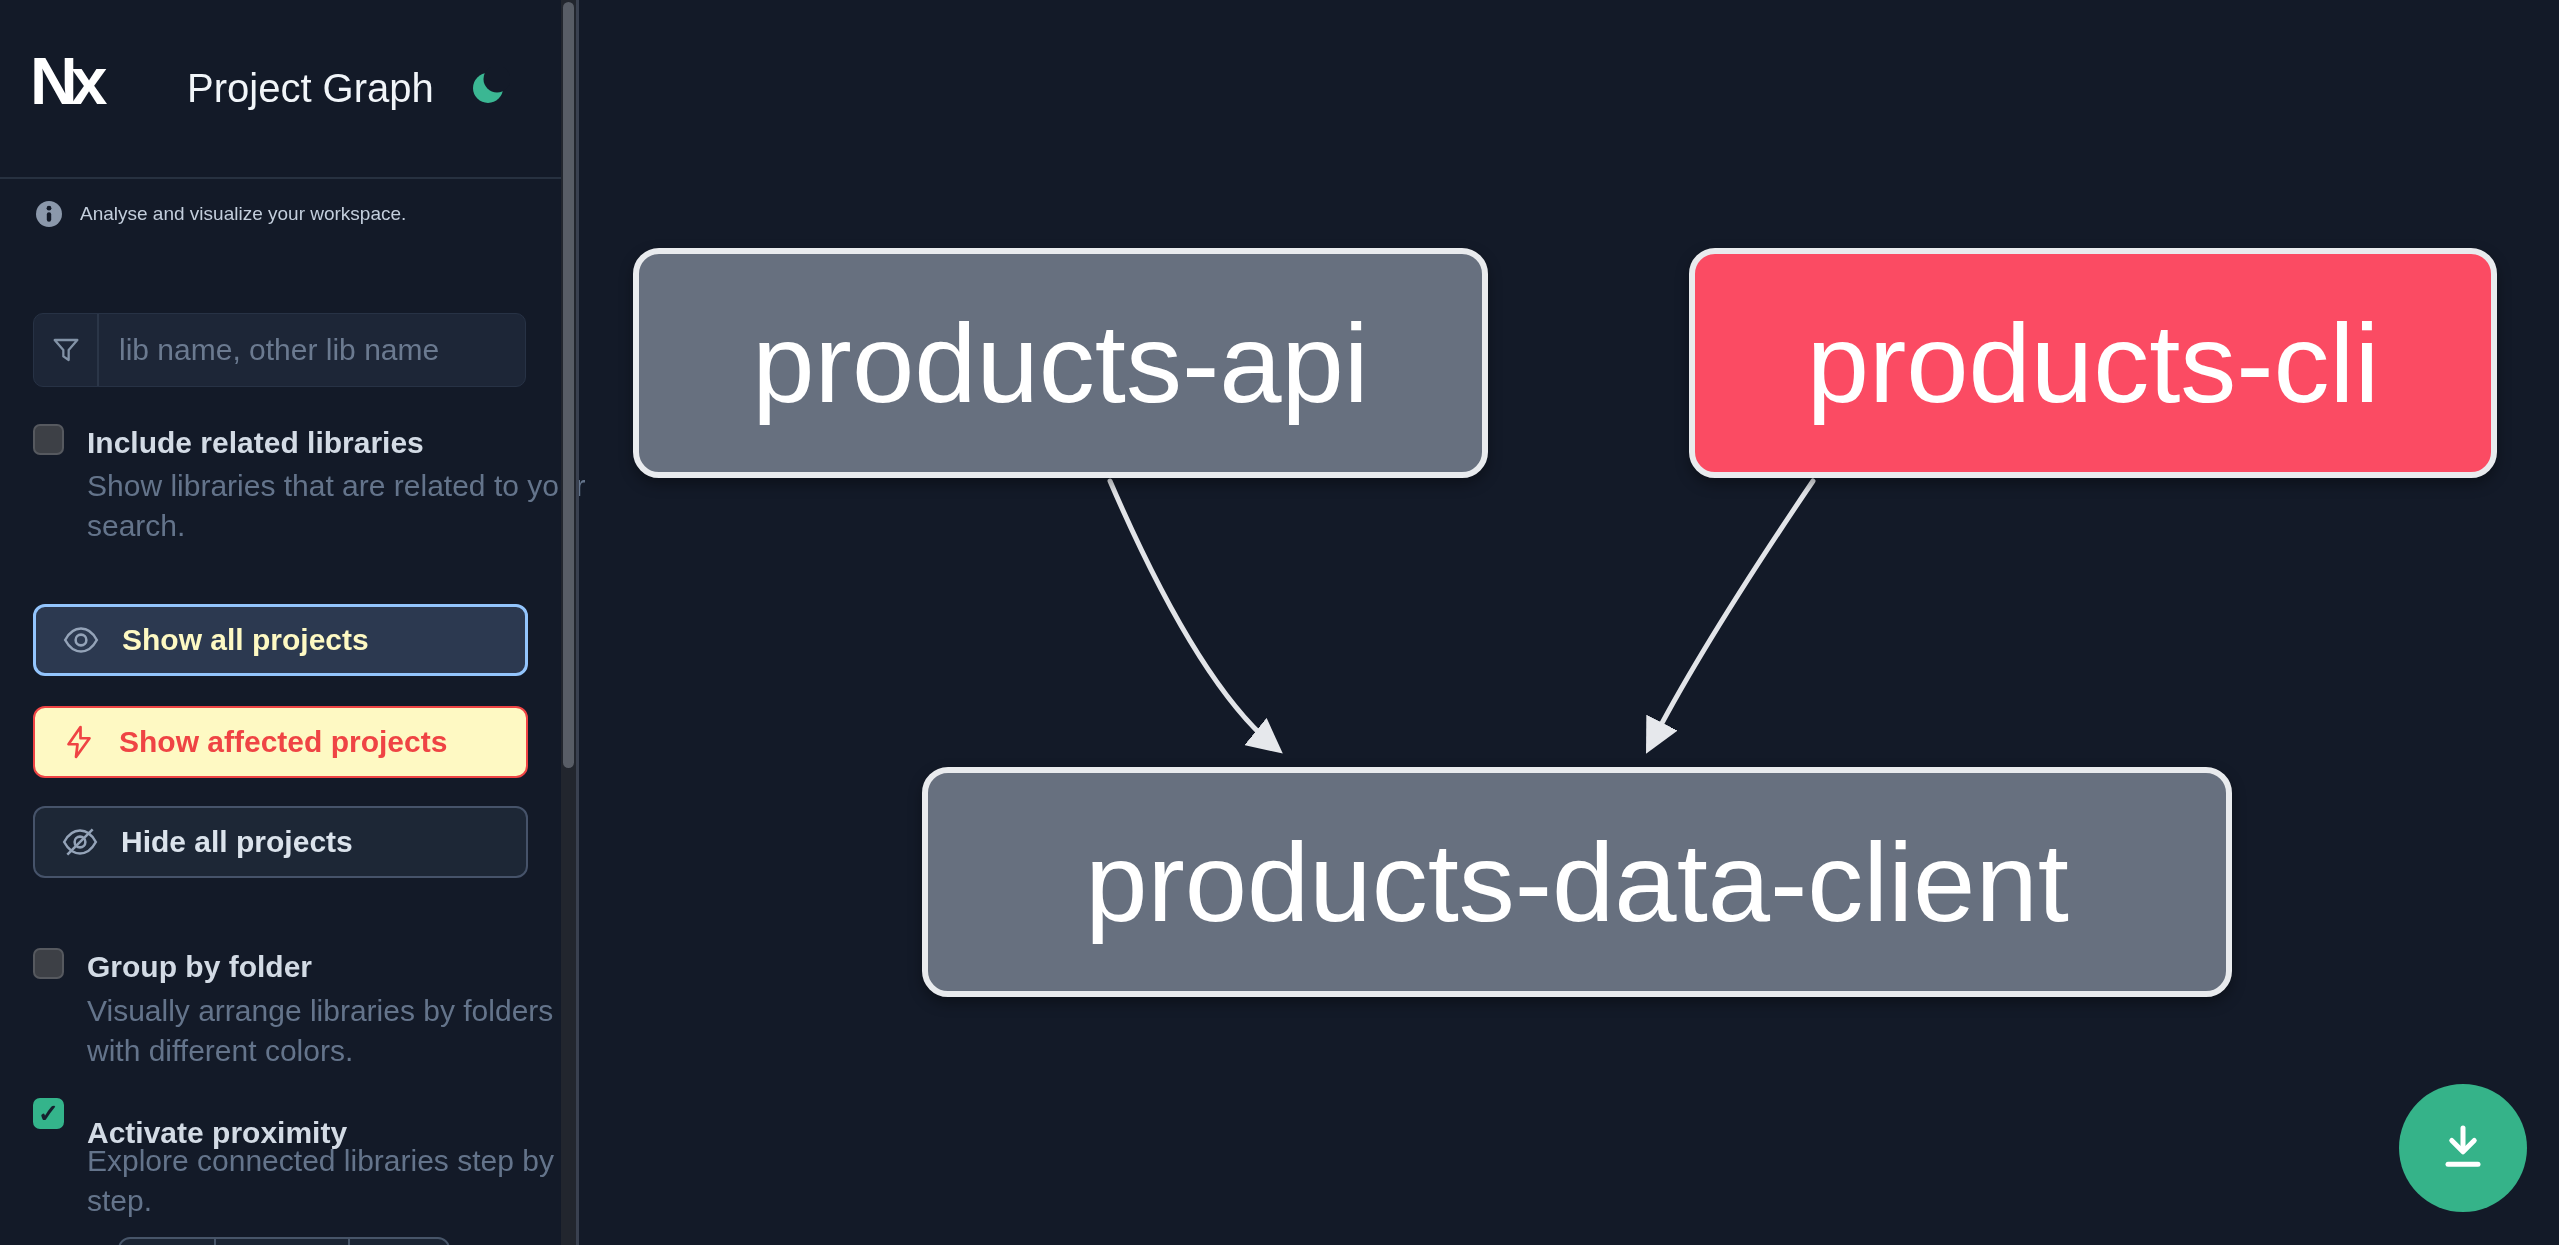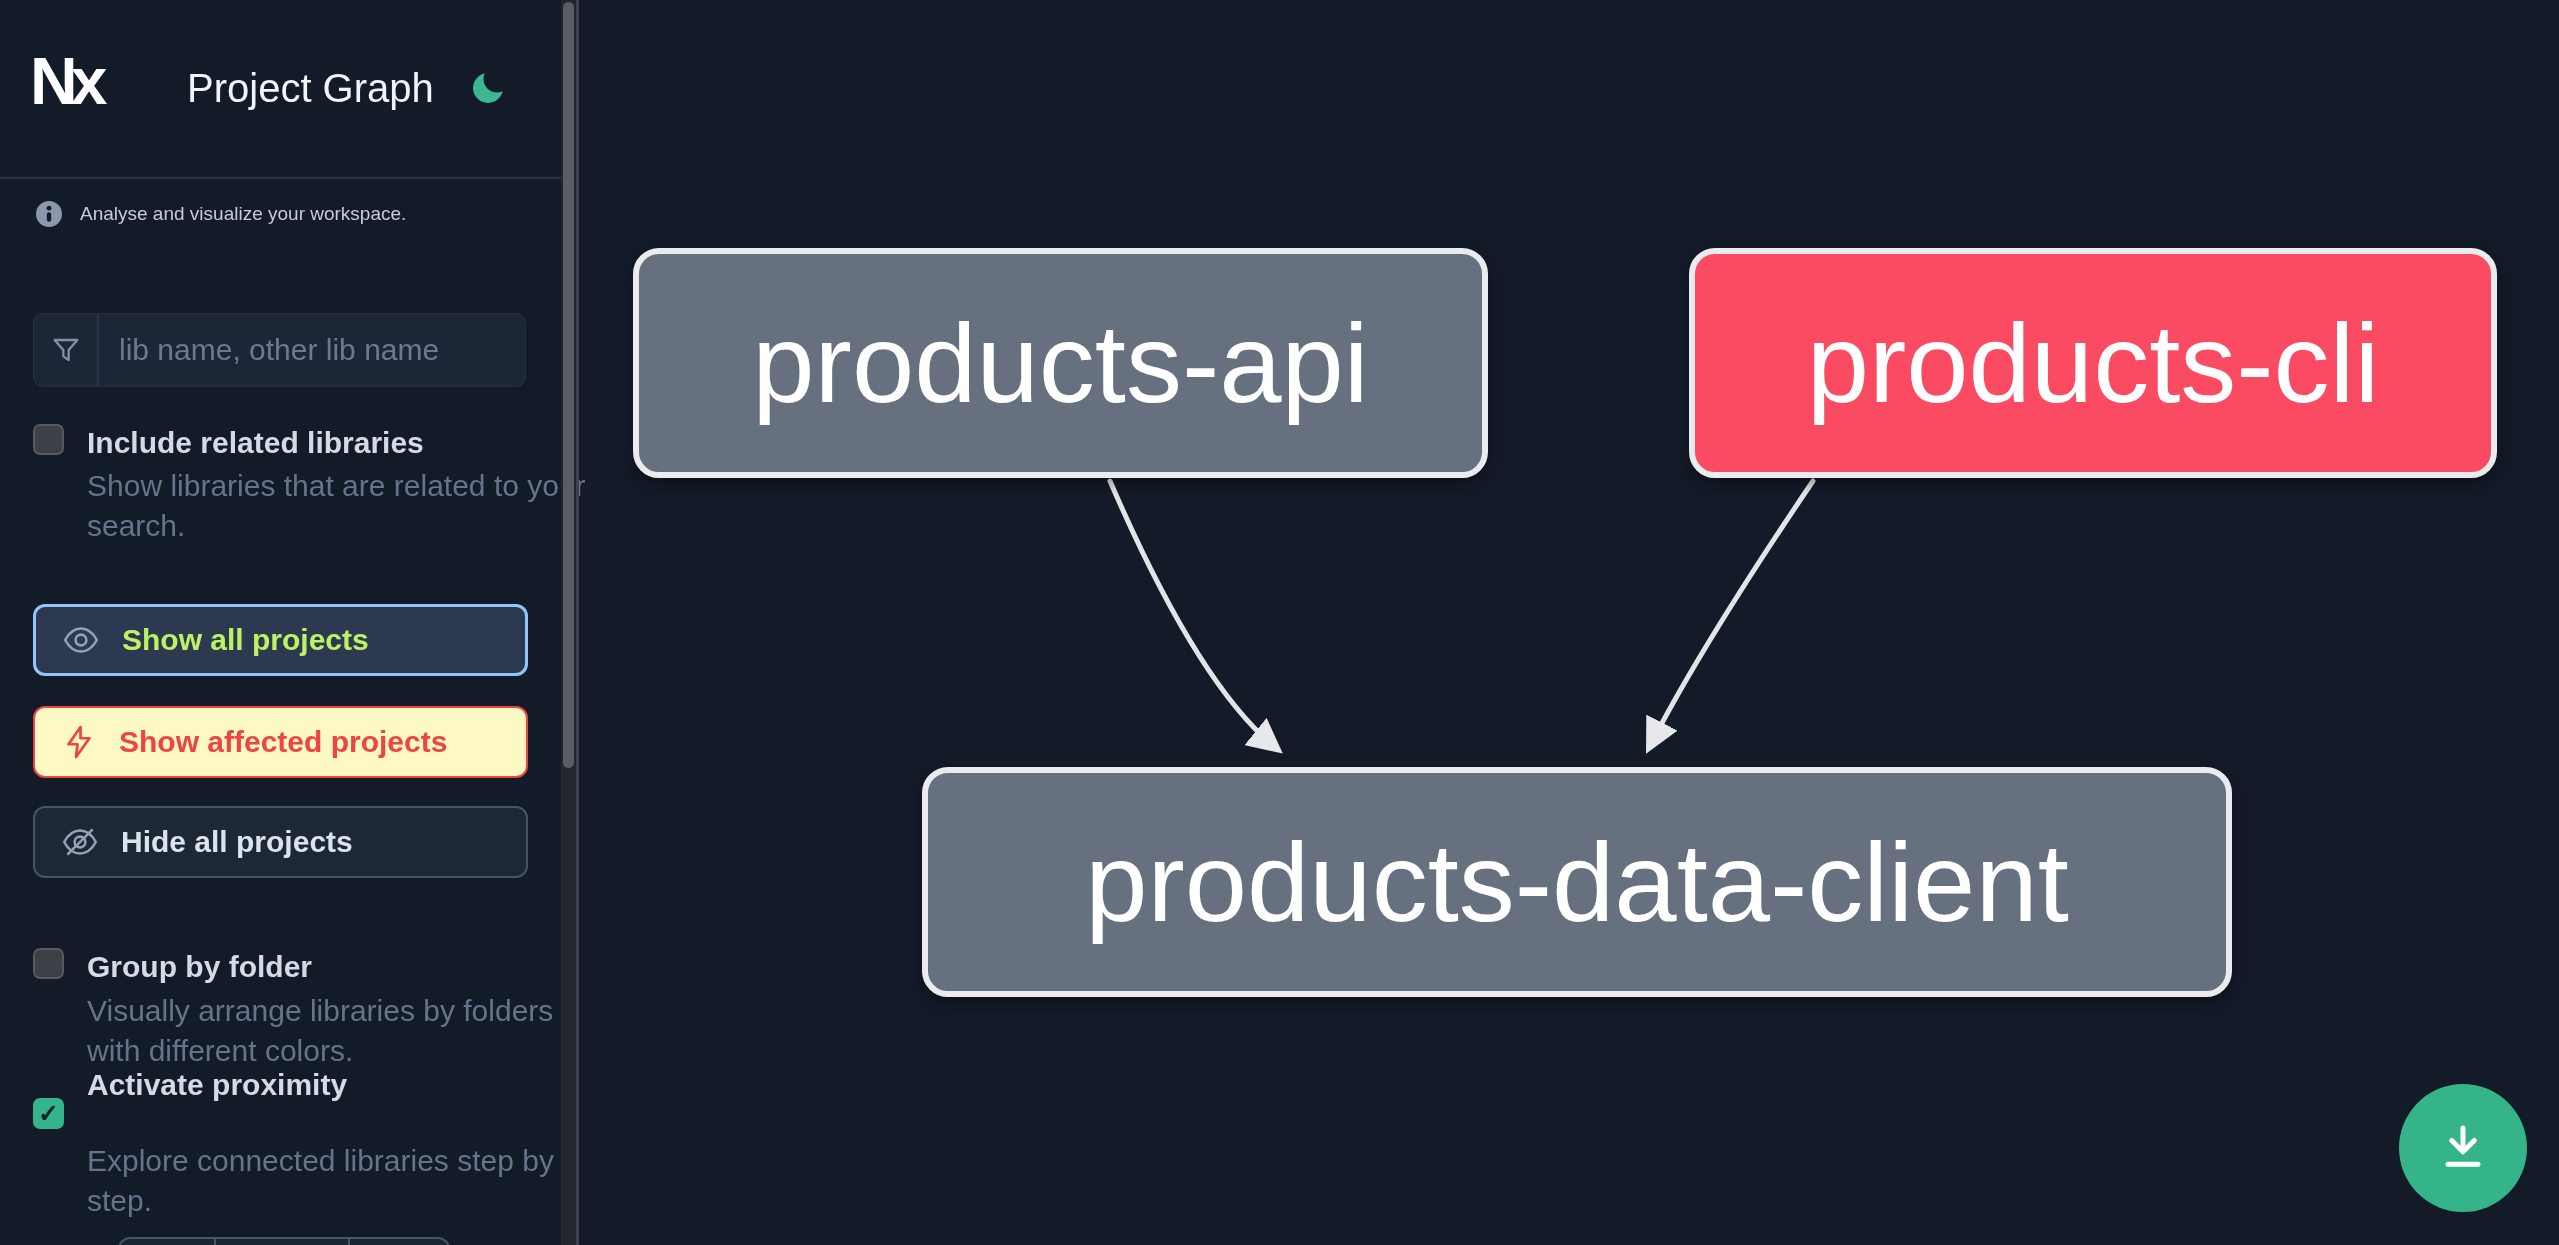--- a/index.html
+++ b/index.html
@@ -36,21 +36,21 @@
                      font-size:25px; font-weight:700; color:#16202e; line-height:31px; }
   .toggle-checkbox.checked { background:#34b48b; border-color:#34b48b; }
   .toggle-label { position:absolute; left:87px; font-size:30px; font-weight:700; color:#d3dbe5; cursor:pointer; }
   .toggle-desc { position:absolute; left:87px; width:510px; font-size:30px; line-height:40px;
                  font-weight:400; color:#64748b; }
 
   .action-btn { position:absolute; left:33px; width:495px; height:72px; border-radius:12px;
                 display:flex; align-items:center; gap:22px; padding-left:26px;
                 font-size:30px; font-weight:600; cursor:pointer;
                 font-family:"Liberation Sans", sans-serif; }
-  .btn-show-all  { top:604px; background:#2c3950; border:3px solid #93c5fd; color:#bef264; }
+  .btn-show-all  { top:604px; background:#2c3950; border:3px solid #93c5fd; color:#fef9c3; }
   .btn-affected  { top:706px; background:#fef9c3; border:2px solid #ef4444; color:#ef4444; }
   .btn-hide      { top:806px; background:#1d2736; border:2px solid #46536a; color:#dbe3ec; }
 
   .depth-control { position:absolute; left:118px; top:1237px; width:332px; height:14px;
                    background:#1b2433; border:2px solid #475569; border-radius:12px 12px 0 0;
                    display:flex; }
   .depth-cell { height:100%; }
   .depth-cell + .depth-cell { border-left:2px solid #475569; }
   .dc-minus { width:94px; } .dc-value { width:134px; } .dc-plus { flex:1; }
 
@@ -139,21 +139,21 @@
         <line x1="4" y1="20" x2="20" y2="4"></line>
       </svg>
       <span>Hide all projects</span>
     </button>
 
     <div class="toggle-checkbox" style="top:948px;"></div>
     <div class="toggle-label" style="top:950px;">Group by folder</div>
     <div class="toggle-desc" style="top:991px;">Visually arrange libraries by folders with different colors.</div>
 
     <div class="toggle-checkbox checked" style="top:1098px;">✓</div>
-    <div class="toggle-label" style="top:1068px;">Activate proximity</div>
+    <div class="toggle-label" style="top:1116px;">Activate proximity</div>
     <div class="toggle-desc" style="top:1141px;">Explore connected libraries step by step.</div>
 
     <div class="depth-control">
       <div class="depth-cell dc-minus"></div>
       <div class="depth-cell dc-value"></div>
       <div class="depth-cell dc-plus"></div>
     </div>
 
   </aside>
 

